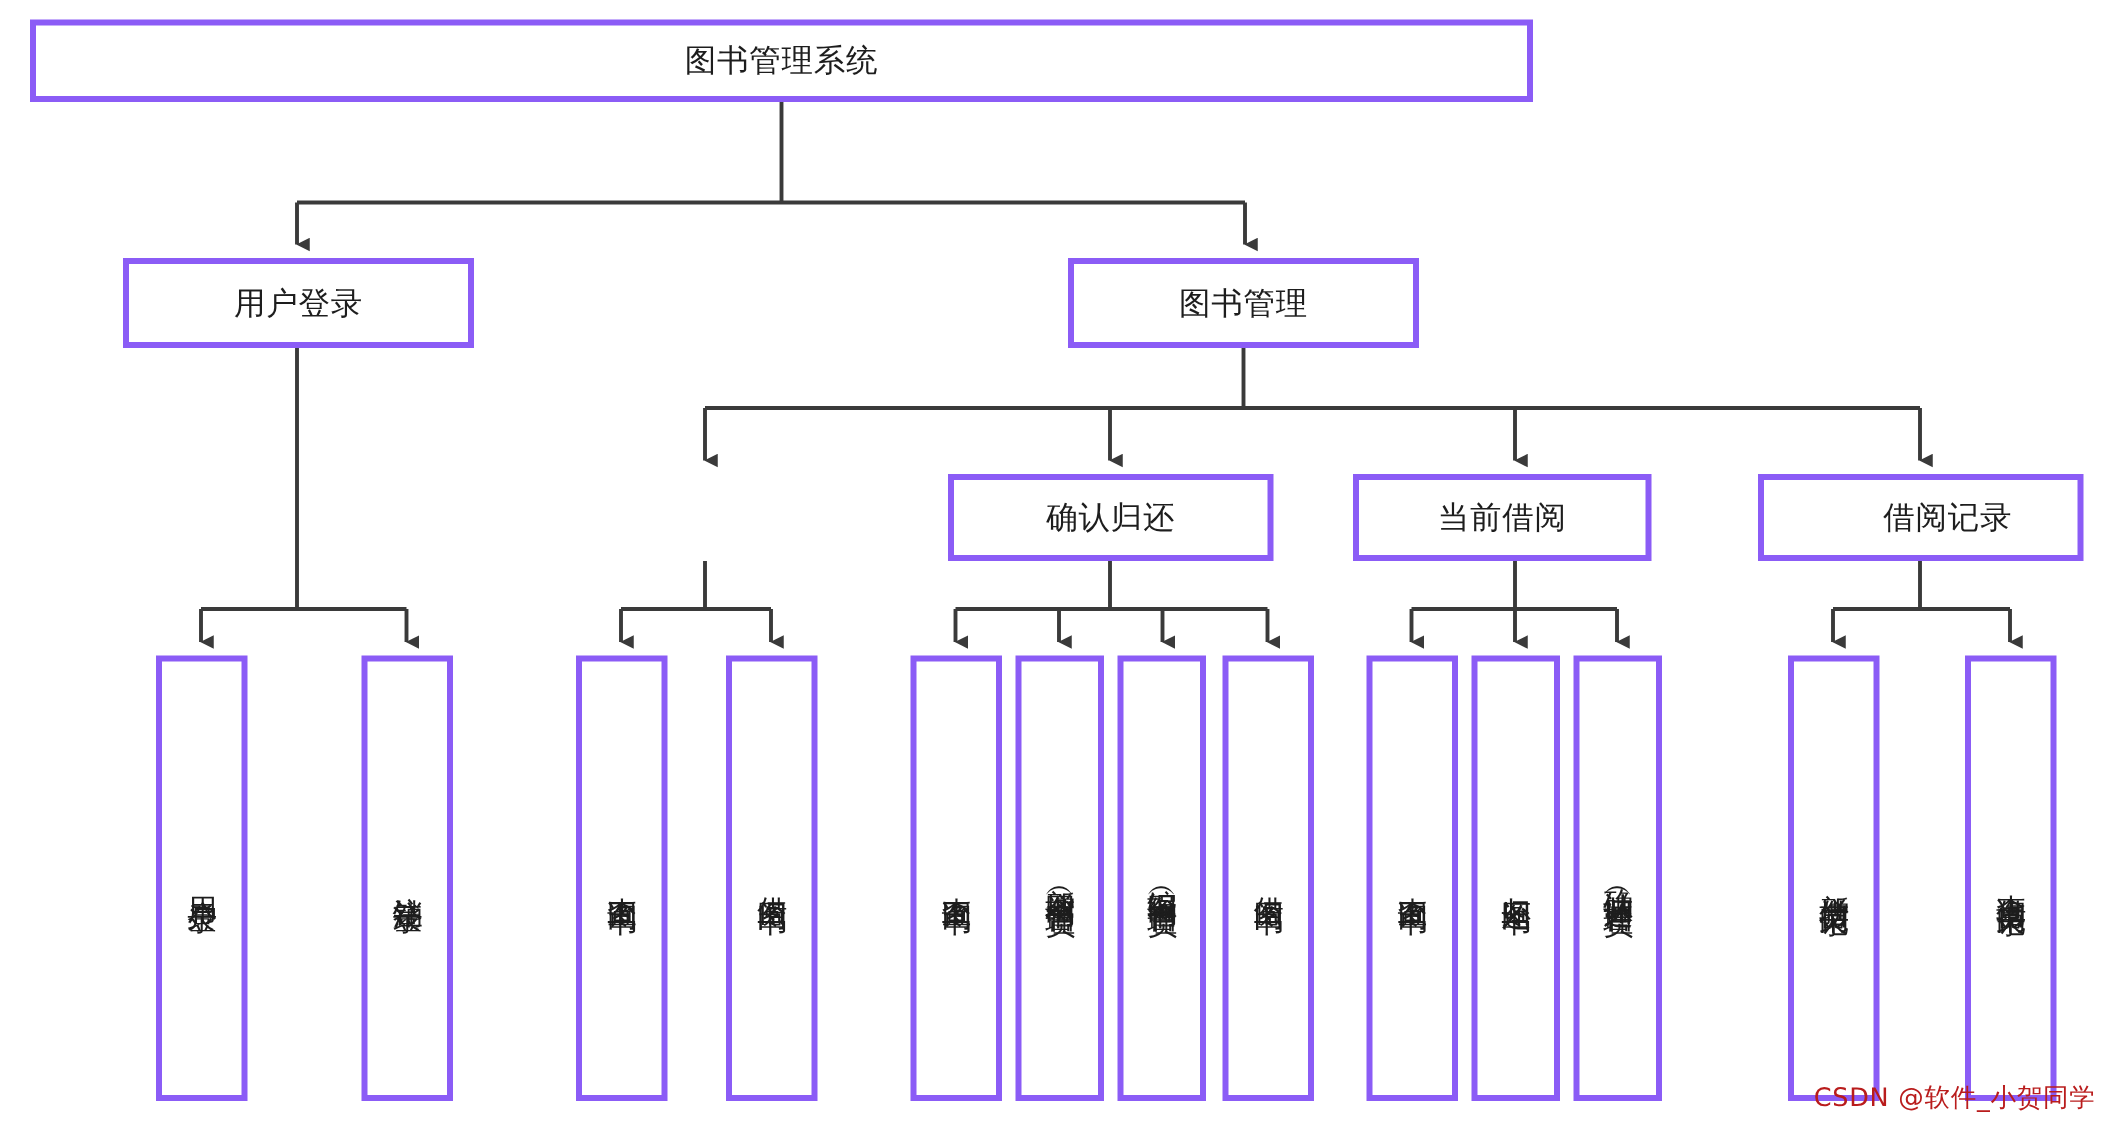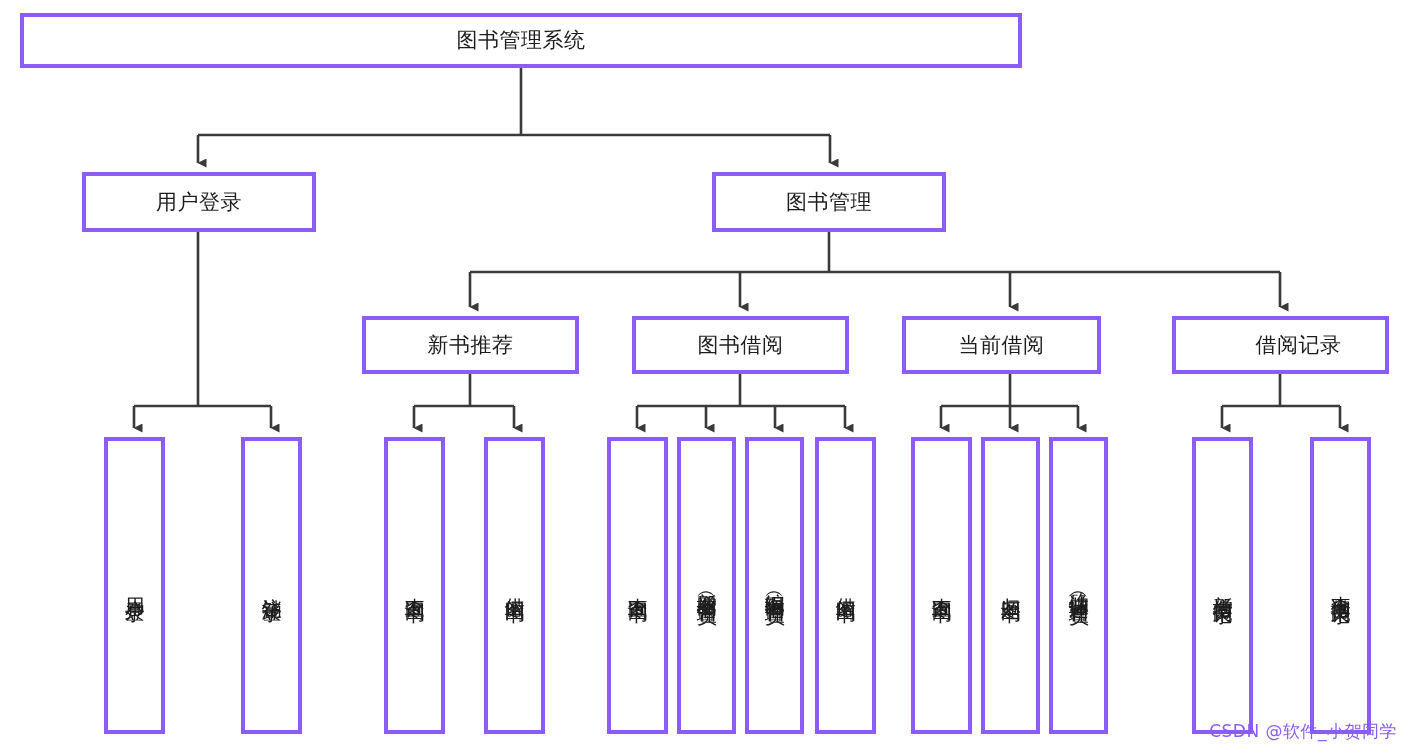--- a/index.html
+++ b/index.html
@@ -55,21 +55,21 @@
     line-height: 1.18;
     letter-spacing: 2px;
     white-space: normal;
     max-height: 100%;
   }
   #watermark {
     position: absolute;
     right: 8px;
     bottom: 4px;
     font-size: 17px;
-    color: #8b5cf6;
+    color: #b91c1c;
     letter-spacing: 0.5px;
     white-space: nowrap;
     z-index: 5;
   }
 </style>
 </head>
 <body>
 
 <div id="diagram-root">
 
@@ -129,26 +129,23 @@
   </div>
 
   <div class="node-box" style="left:82px; top:172px; width:234px; height:60px;">
     <span class="node-label">用户登录</span>
   </div>
 
   <div class="node-box" style="left:712px; top:172px; width:234px; height:60px;">
     <span class="node-label">图书管理</span>
   </div>
 
-  <div class="node-box" style="left:362px; top:316px; width:217px; height:58px;">
-    <span class="node-label">新书推荐</span>
-  </div>
 
   <div class="node-box" style="left:632px; top:316px; width:217px; height:58px;">
-    <span class="node-label">图书借阅</span>
+    <span class="node-label">确认归还</span>
   </div>
 
   <div class="node-box" style="left:902px; top:316px; width:199px; height:58px;">
     <span class="node-label">当前借阅</span>
   </div>
 
   <div class="node-box" style="left:1172px; top:316px; width:217px; height:58px;padding-left:36px;">
     <span class="node-label">借阅记录</span>
   </div>
 

